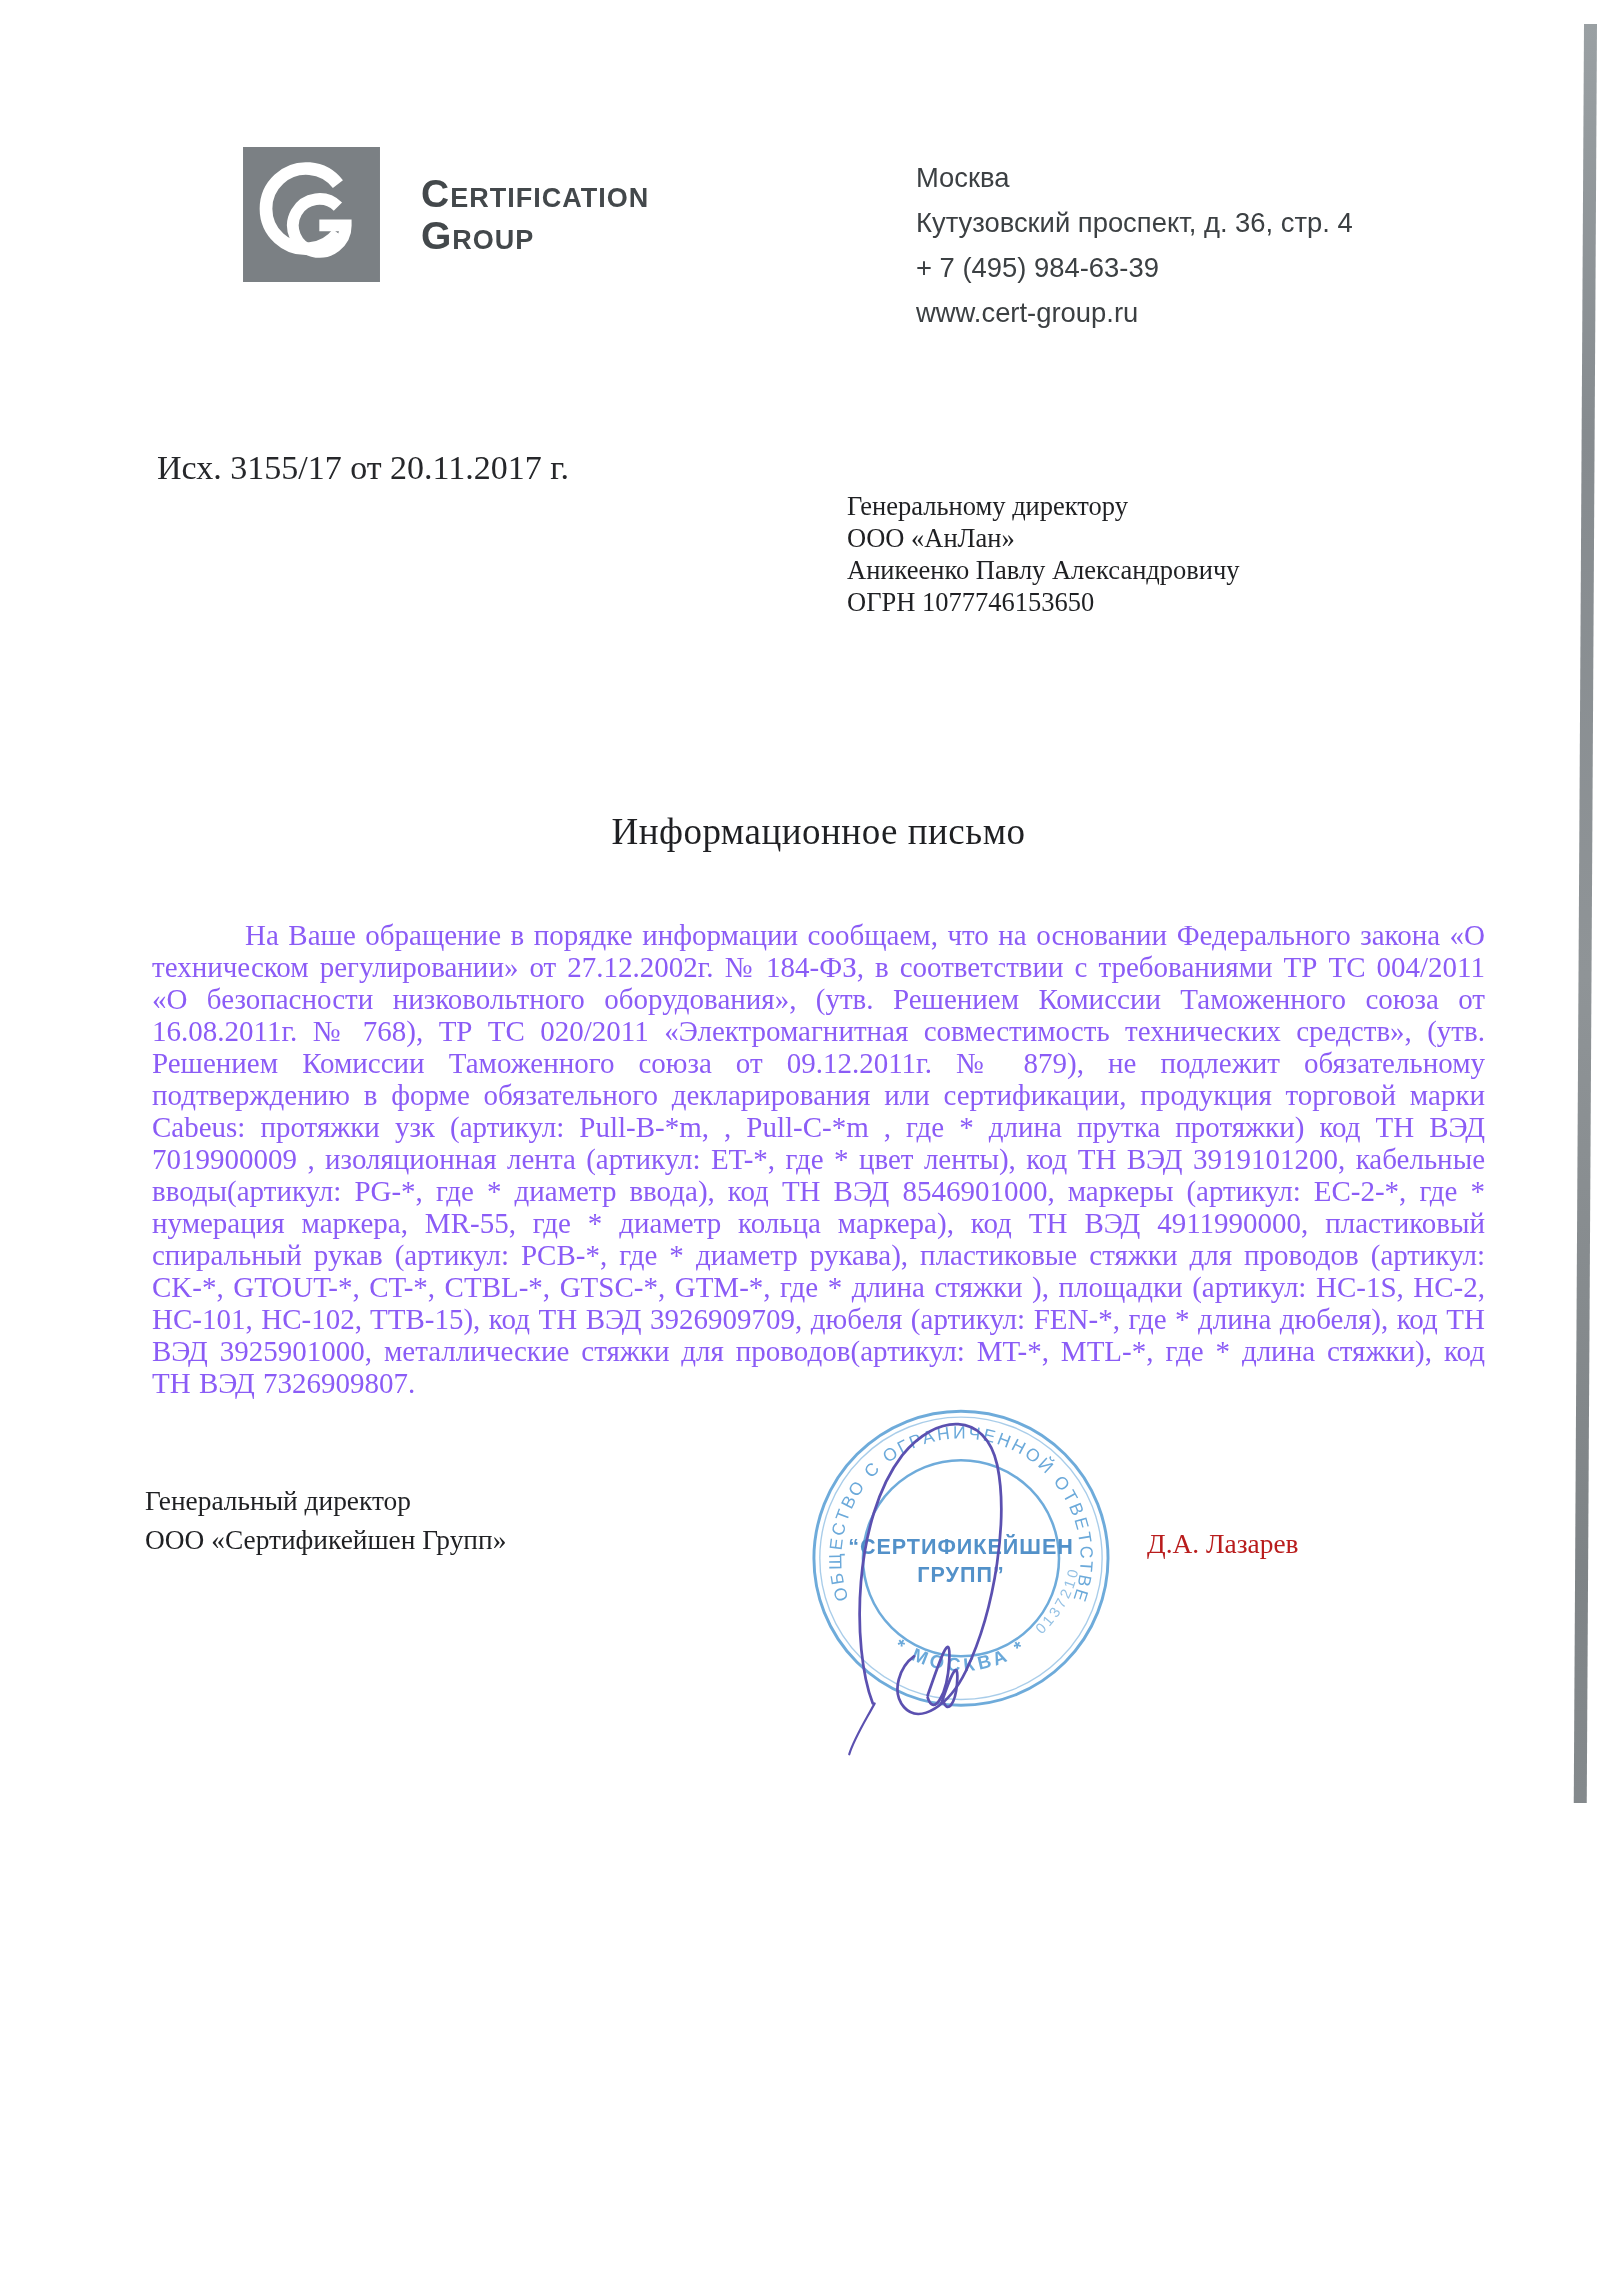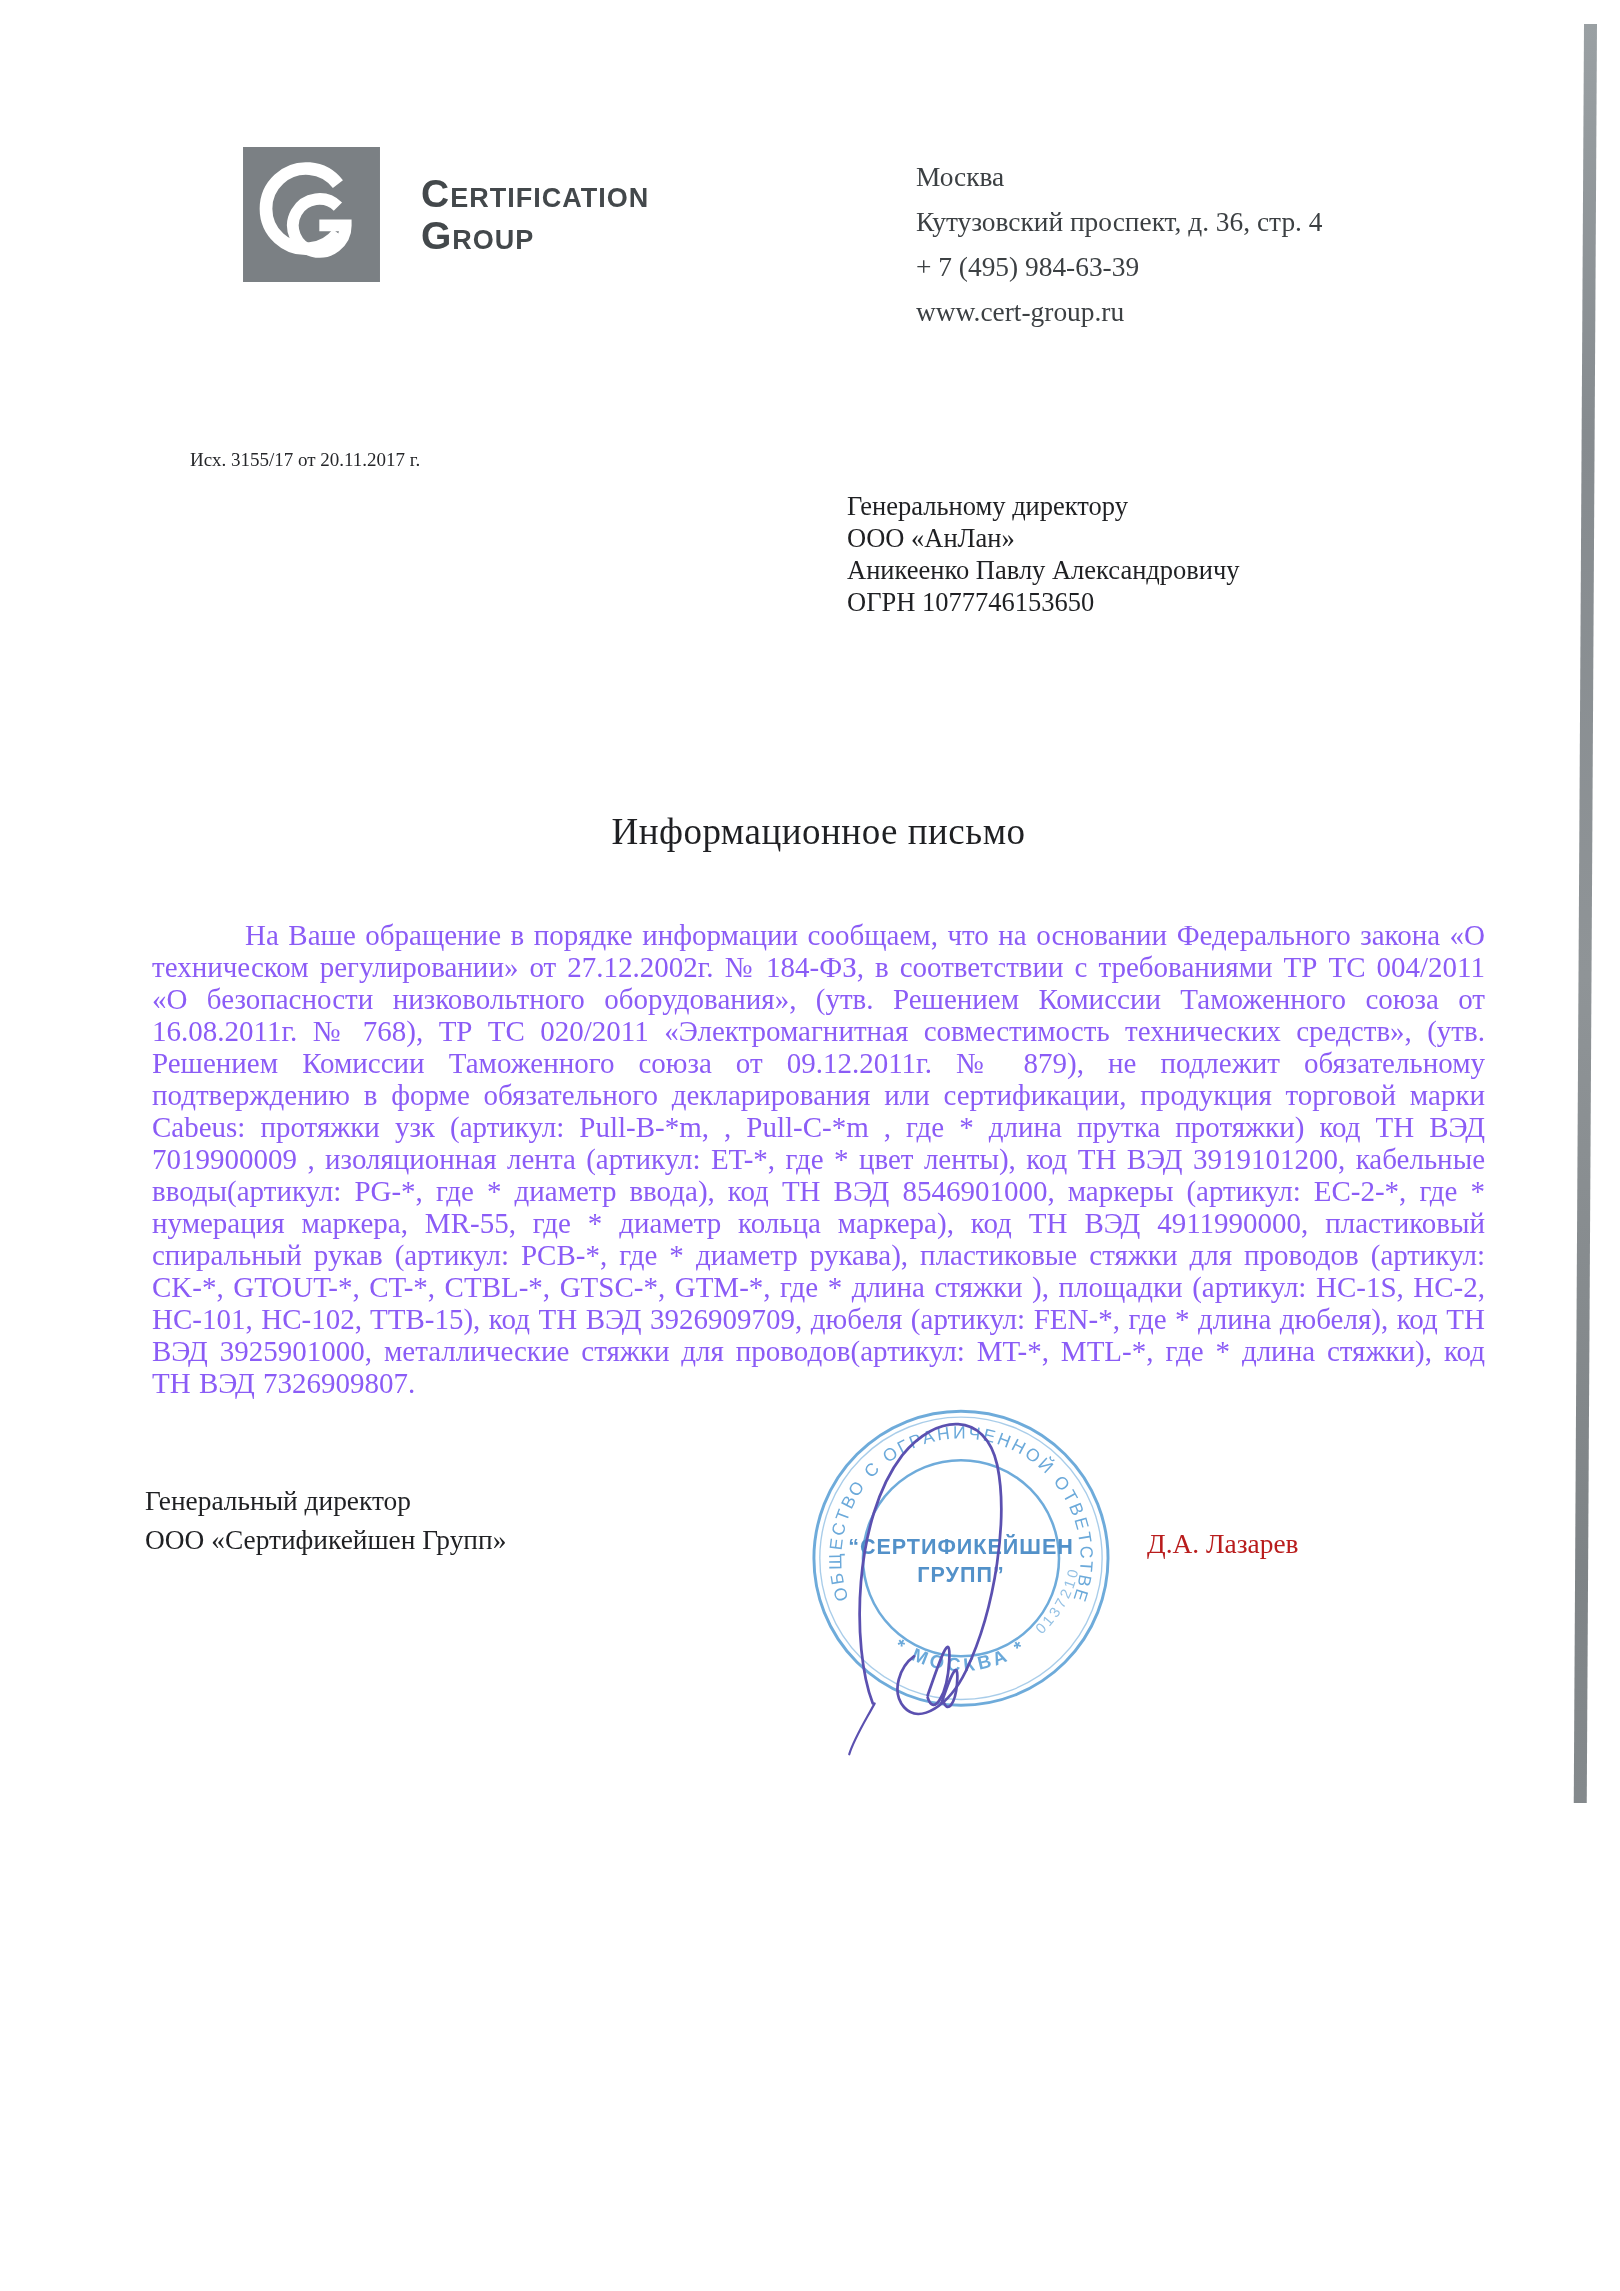--- a/index.html
+++ b/index.html
@@ -22,25 +22,25 @@
   .logo-square{position:absolute;left:243px;top:147px;width:137px;height:135px;}
   .brand{
     position:absolute;left:421px;top:173px;
     font-family:"Liberation Sans", sans-serif;
     font-weight:700;color:#43484b;
     font-variant:small-caps;
     font-size:39px;line-height:42px;letter-spacing:1px;
   }
   .contact{
     position:absolute;left:916px;top:155px;
-    font-family:Liberation Serif, serif;
+    font-family:Liberation Sans, sans-serif;
     color:#3c4043;font-size:27.4px;line-height:45px;
   }
   
-  .reference{position:absolute;left:190px;top:449px;font-size:19px;color:#26272a;}
+  .reference{position:absolute;left:157px;top:449px;font-size:34px;color:#26272a;}
   
   .recipient{position:absolute;left:847px;top:490px;font-size:26.5px;line-height:32px;color:#1f2023;}
   
   .letter-title{position:absolute;left:152px;top:810px;width:1333px;text-align:center;font-size:37px;color:#1f2023;letter-spacing:0.5px;}
   
   .letter-body{
     position:absolute;left:152px;top:919px;width:1333px;
     font-size:29px;line-height:32px;
     text-align:justify;text-indent:93px;
     color:#8b5cf6;word-spacing:1px;

